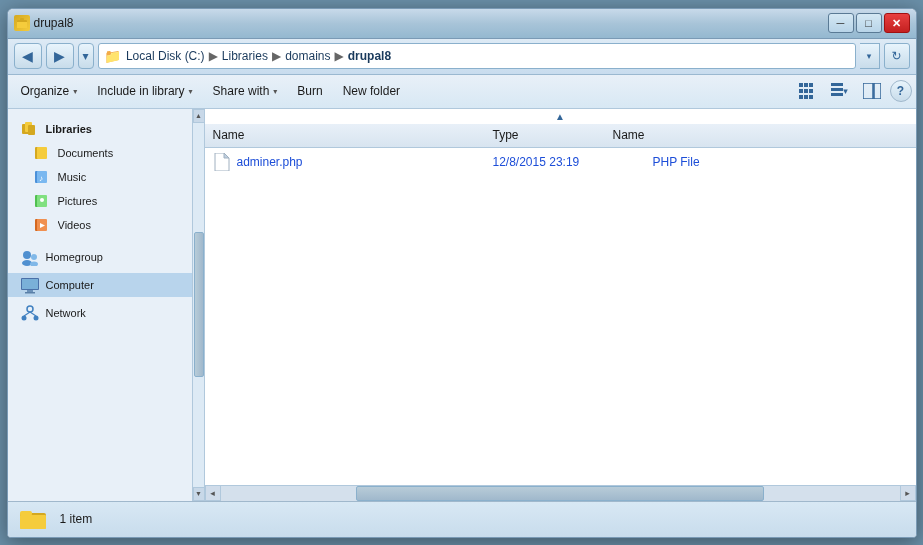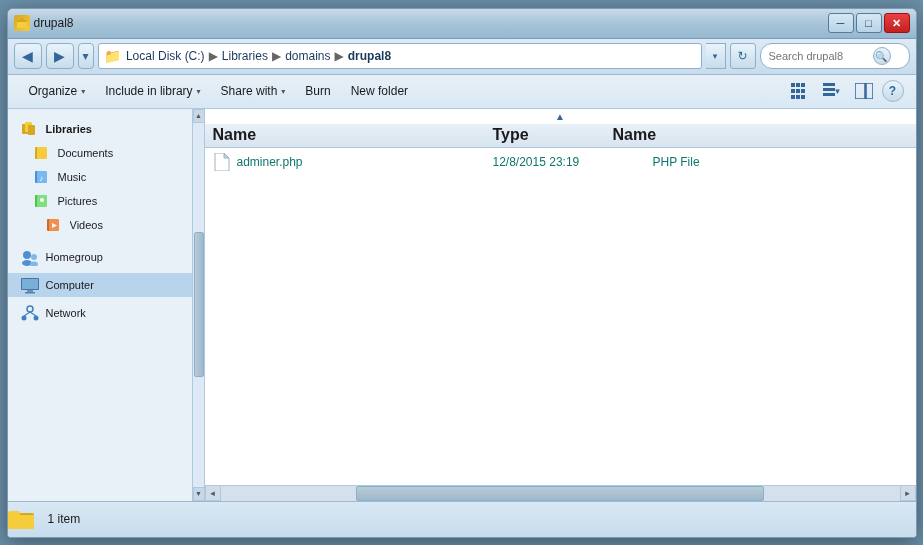--- a/index.html
+++ b/index.html
@@ -191,21 +191,21 @@
       color: #336699;
     }
 
     
     .toolbar {
       height: 34px;
       background: linear-gradient(to bottom, #e8f0f8, #d8e8f4);
       border-bottom: 1px solid #b0c8dc;
       display: flex;
       align-items: center;
-      padding: 0 12px;
+      padding: 0 4px;
       gap: 2px;
     }
     .toolbar-btn {
       height: 26px;
       padding: 0 8px;
       background: transparent;
       border: 1px solid transparent;
       border-radius: 3px;
       display: flex;
       align-items: center;
@@ -319,25 +319,24 @@
       display: flex;
       align-items: center;
       padding: 0 4px;
       flex-shrink: 0;
     }
     .file-col {
       display: flex;
       align-items: flex-start;
       gap: 4px;
       padding: 0 4px;
-      font-size: 16px;
+      font-size: 12px;
       color: #1a1a1a;
       cursor: pointer;
       white-space: nowrap;
-      font-weight: bold;
     }
     .col-name { width: 280px; }
     .col-date { width: 160px; }
     .col-type { width: 120px; }
     .col-size { width: 80px; }
 
     
     .file-list {
       flex: 1;
       overflow-y: auto;
@@ -350,21 +349,21 @@
       align-items: center;
       padding: 0 4px;
       cursor: default;
     }
     .file-cell {
       display: flex;
       align-items: center;
       gap: 6px;
       padding: 0 4px;
       font-size: 12px;
-      color: #0f766e;
+      color: #1d4ed8;
       overflow: hidden;
       text-overflow: ellipsis;
       white-space: nowrap;
     }
     .file-icon {
       width: 18px;
       height: 18px;
       flex-shrink: 0;
       display: flex;
       align-items: center;
@@ -409,21 +408,21 @@
       border-radius: 2px;
     }
 
     
     .status-bar {
       height: 36px;
       background: linear-gradient(to bottom, #d8e8f4, #c8dcec);
       border-top: 1px solid #a0b8cc;
       display: flex;
       align-items: center;
-      padding: 0 0;
+      padding: 0 12px;
       gap: 12px;
     }
     .status-folder-icon {
       width: 28px;
       height: 28px;
       display: flex;
       align-items: center;
       justify-content: center;
     }
     .status-text {
@@ -519,24 +518,20 @@
         <span class="path-part">Libraries</span>
         <span class="path-sep">▶</span>
         <span class="path-part">domains</span>
         <span class="path-sep">▶</span>
         <span class="path-part current">drupal8</span>
       </div>
     </div>
     <div class="address-dropdown">▾</div>
     <div class="refresh-btn">↻</div>
 
-    <div class="search-field">
-      <input type="text" placeholder="Search drupal8" style="">
-      <div class="search-icon-btn">🔍</div>
-    </div>
   </div>
 
   <div class="toolbar">
     <div class="toolbar-btn">
       <span>Organize</span>
       <span class="arrow">▾</span>
     </div>
     <div class="toolbar-btn">
       <span>Include in library</span>
       <span class="arrow">▾</span>
@@ -620,21 +615,21 @@
       <div class="sidebar-item" style="padding-left:24px;">
         <div class="sidebar-icon">
           <svg width="16" height="16" viewBox="0 0 16 16">
             <rect x="1" y="2" width="10" height="12" fill="#50c050" rx="1"></rect>
             <rect x="3" y="2" width="10" height="12" fill="#80e080" rx="1"></rect>
             <circle cx="8" cy="7" r="2" fill="white"></circle>
           </svg>
         </div>
         <span class="sidebar-label">Pictures</span>
       </div>
-      <div class="sidebar-item" style="padding-left:36px;text-align:center;">
+      <div class="sidebar-item" style="padding-left:24px;text-align:center;">
         <div class="sidebar-icon">
           <svg width="16" height="16" viewBox="0 0 16 16">
             <rect x="1" y="2" width="10" height="12" fill="#d46820" rx="1"></rect>
             <rect x="3" y="2" width="10" height="12" fill="#f09050" rx="1"></rect>
             <polygon points="6,6 6,11 11,8.5" fill="white"></polygon>
           </svg>
         </div>
         <span class="sidebar-label">Videos</span>
       </div>
 

